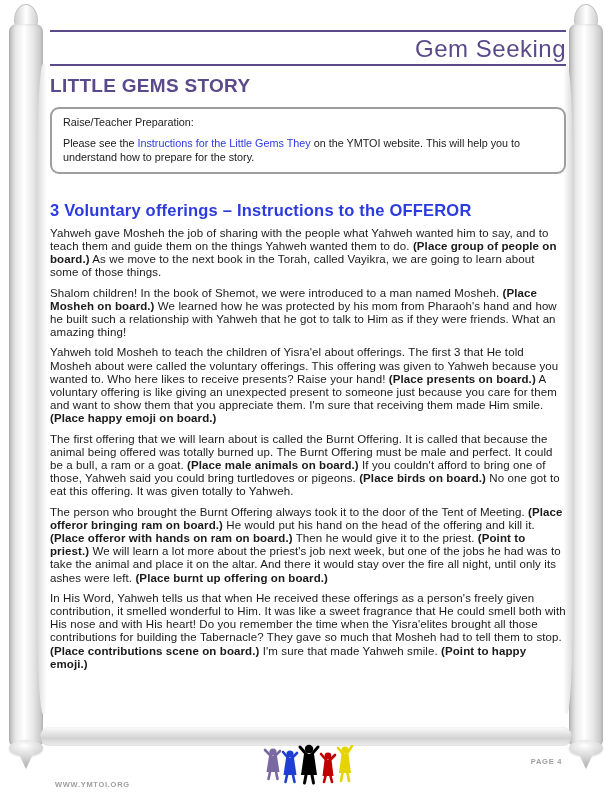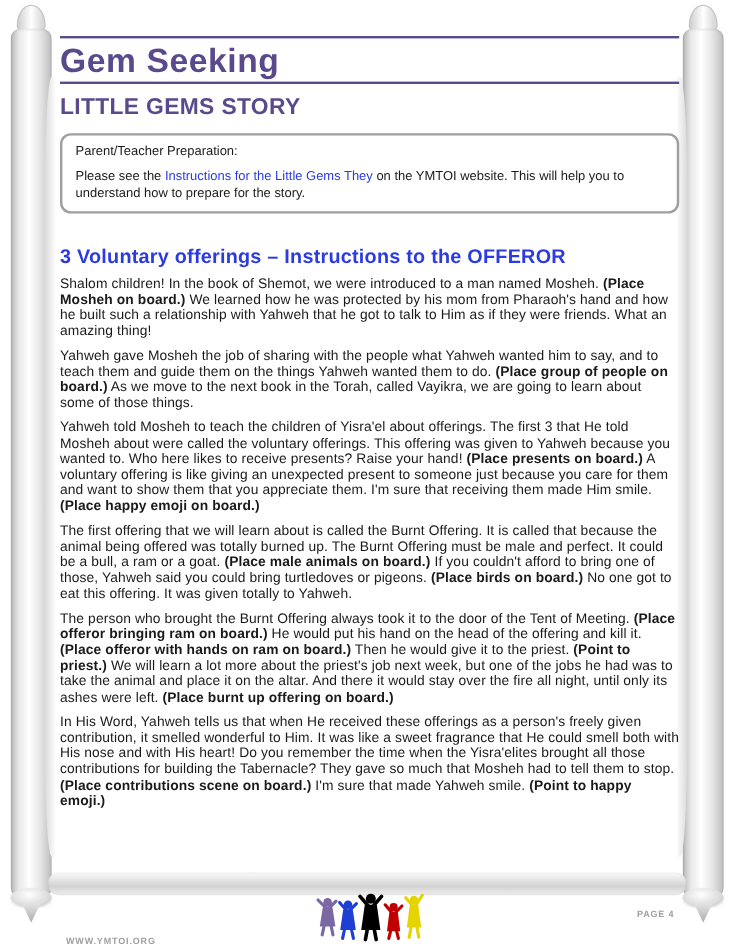--- a/index.html
+++ b/index.html
@@ -52,22 +52,22 @@
     box-shadow:inset 0 0 2px rgba(0,0,0,.12);
   }
   .paper-edge{position:absolute;top:64px;width:12px;height:650px;}
   .paper-edge.left{left:37px;background:linear-gradient(90deg,#d9d9d9,#ffffff 80%);border-radius:50% 0 0 50%/18% 0 0 18%;}
   .paper-edge.right{left:561px;background:linear-gradient(270deg,#d9d9d9,#ffffff 80%);border-radius:0 50% 50% 0/0 18% 18% 0;}
 
   
   .content{position:absolute;left:50px;top:30px;width:516px;color:var(--body-black);}
   .title-block{border-top:2.5px solid var(--accent-purple);}
   .main-title{
-    display:block;text-align:left;color:var(--accent-purple);
-    font-size:28px;font-weight:bold;letter-spacing:.5px;
+    display:block;text-align:right;color:var(--accent-purple);
+    font-size:24px;font-weight:normal;letter-spacing:.5px;
     padding:3px 0 1px;border-bottom:2.5px solid var(--accent-purple);
   }
   .subtitle{
     color:var(--accent-purple);font-weight:bold;font-size:19px;
     letter-spacing:.3px;margin-top:9px;
   }
   .prep-box{
     border:2px solid #9e9e9e;border-radius:9px;margin-top:10px;
     padding:6px 11px 7px;font-size:10.8px;line-height:1.35;
   }
@@ -112,29 +112,29 @@
   <div class="tip left"></div>
   <div class="tip right"></div>
 
   <div class="content">
     <div class="title-block">
       <span class="main-title">Gem Seeking</span>
     </div>
     <div class="subtitle">LITTLE GEMS STORY</div>
 
     <div class="prep-box">
-      <div class="prep-heading">Parent/Teacher Preparation:</div>
+      <div class="prep-heading">Raise/Teacher Preparation:</div>
       <div class="prep-body"><span>Please see the </span><span class="prep-link">Instructions for the Little Gems They</span><span> on the YMTOI website. This will help you to understand how to prepare for the story.</span></div>
     </div>
 
     <div class="section-heading">3 Voluntary offerings – Instructions to the OFFEROR</div>
 
     <div class="story">
+        <p><span>Yahweh gave Mosheh the job of sharing with the people what Yahweh wanted him to say, and to teach them and guide them on the things Yahweh wanted them to do. </span><span class="b">(Place group of people on board.)</span><span> As we move to the next book in the Torah, called Vayikra, we are going to learn about some of those things.</span></p>
         <p><span>Shalom children! In the book of Shemot, we were introduced to a man named Mosheh. </span><span class="b">(Place Mosheh on board.)</span><span> We learned how he was protected by his mom from Pharaoh's hand and how he built such a relationship with Yahweh that he got to talk to Him as if they were friends. What an amazing thing!</span></p>
-        <p><span>Yahweh gave Mosheh the job of sharing with the people what Yahweh wanted him to say, and to teach them and guide them on the things Yahweh wanted them to do. </span><span class="b">(Place group of people on board.)</span><span> As we move to the next book in the Torah, called Vayikra, we are going to learn about some of those things.</span></p>
         <p><span>Yahweh told Mosheh to teach the children of Yisra'el about offerings. The first 3 that He told Mosheh about were called the voluntary offerings. This offering was given to Yahweh because you wanted to. Who here likes to receive presents? Raise your hand! </span><span class="b">(Place presents on board.)</span><span> A voluntary offering is like giving an unexpected present to someone just because you care for them and want to show them that you appreciate them. I'm sure that receiving them made Him smile. </span><span class="b">(Place happy emoji on board.)</span></p>
         <p><span>The first offering that we will learn about is called the Burnt Offering. It is called that because the animal being offered was totally burned up. The Burnt Offering must be male and perfect. It could be a bull, a ram or a goat. </span><span class="b">(Place male animals on board.)</span><span> If you couldn't afford to bring one of those, Yahweh said you could bring turtledoves or pigeons. </span><span class="b">(Place birds on board.)</span><span> No one got to eat this offering. It was given totally to Yahweh.</span></p>
         <p><span>The person who brought the Burnt Offering always took it to the door of the Tent of Meeting. </span><span class="b">(Place offeror bringing ram on board.)</span><span> He would put his hand on the head of the offering and kill it. </span><span class="b">(Place offeror with hands on ram on board.)</span><span> Then he would give it to the priest. </span><span class="b">(Point to priest.)</span><span> We will learn a lot more about the priest's job next week, but one of the jobs he had was to take the animal and place it on the altar. And there it would stay over the fire all night, until only its ashes were left. </span><span class="b">(Place burnt up offering on board.)</span></p>
         <p><span>In His Word, Yahweh tells us that when He received these offerings as a person's freely given contribution, it smelled wonderful to Him. It was like a sweet fragrance that He could smell both with His nose and with His heart! Do you remember the time when the Yisra'elites brought all those contributions for building the Tabernacle? They gave so much that Mosheh had to tell them to stop. </span><span class="b">(Place contributions scene on board.)</span><span> I'm sure that made Yahweh smile. </span><span class="b">(Point to happy emoji.)</span></p>
       </div>
   </div>
 
   <div class="footer-left">
     <div>WWW.YMTOI.ORG</div>
     <div class="footer-lesson"><span>24.1 – VAYIKRA</span><span>LEVITICUS 1.1 – 6.7</span><span>KA</span></div>

